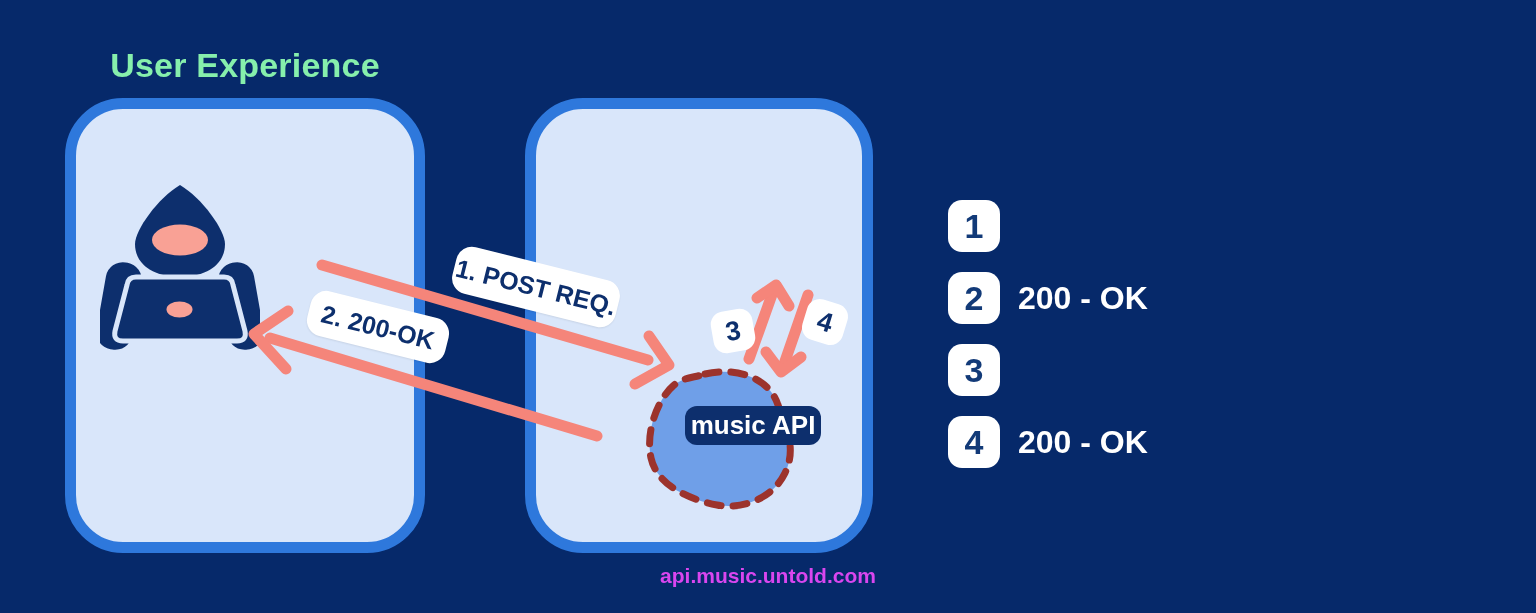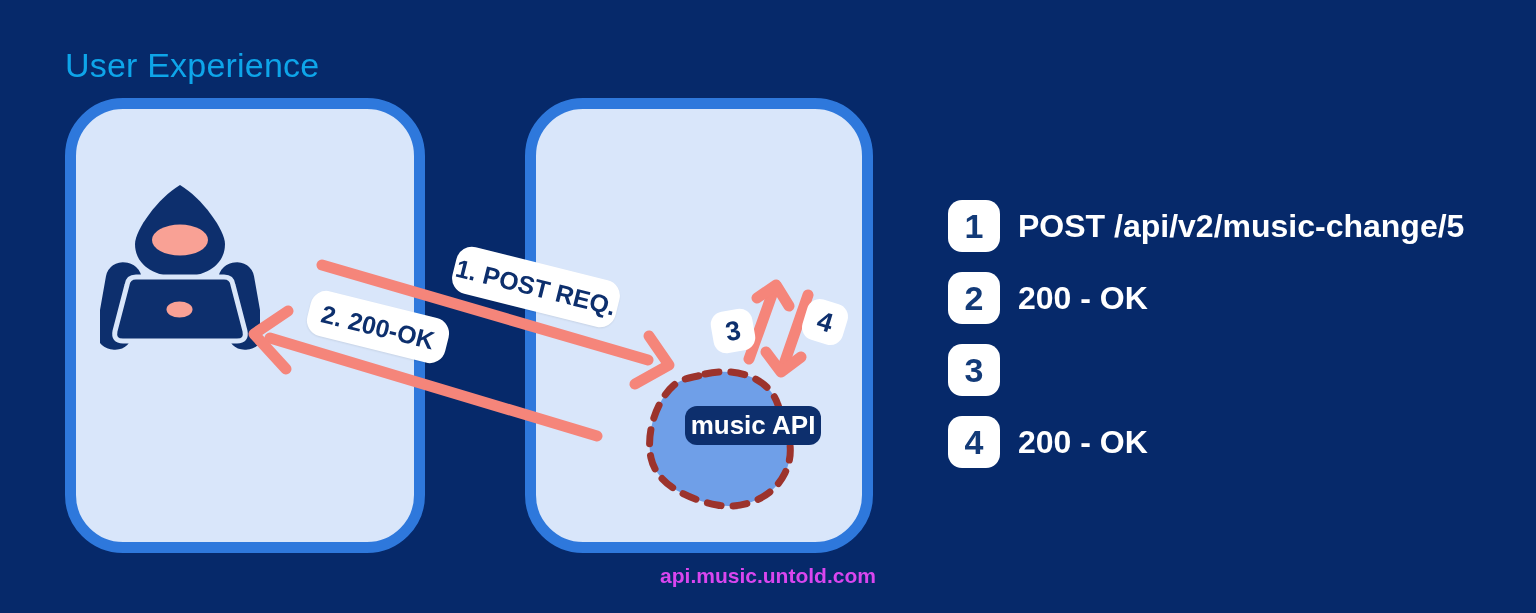--- a/index.html
+++ b/index.html
@@ -9,22 +9,22 @@
   }
   
   .panel{
     position:absolute;top:98px;height:455px;background:#d9e6fa;
     border:11px solid #2e78dc;border-radius:58px;z-index:1;
   }
   .panel-left{left:65px;width:360px;}
   .panel-right{left:525px;width:348px;}
   
   .title{
-    position:absolute;top:46px;color:#0ea5e9;font-size:34px;font-weight:400;
-    text-align:left;z-index:4;letter-spacing:.2px;
+    position:absolute;top:46px;color:#86efac;font-size:34px;font-weight:700;
+    text-align:center;z-index:4;letter-spacing:.2px;
   }
   .title-left{left:65px;width:360px;}
   .title-right{left:525px;width:348px;}
   
   .hacker{position:absolute;left:100px;top:182px;z-index:2;}
   
   .webapp{
     position:absolute;left:732px;top:135px;width:122px;height:133px;
     background:#9c423b;border-radius:16px;z-index:2;
   }
@@ -125,21 +125,20 @@
   </svg>
 
   <div class="flow-label label-post">1. POST REQ.</div>
   <div class="flow-label label-ok">2. 200-OK</div>
   <div class="step-badge badge-3">3</div>
   <div class="step-badge badge-4">4</div>
 
   <div class="legend">
     <div class="legend-row">
       <div class="legend-num">1</div>
-      <div class="legend-text">POST /api/v2/music-change/5</div>
     </div>
     <div class="legend-row">
       <div class="legend-num">2</div>
       <div class="legend-text">200 - OK</div>
     </div>
     <div class="legend-row">
       <div class="legend-num">3</div>
     </div>
     <div class="legend-row">
       <div class="legend-num">4</div>

